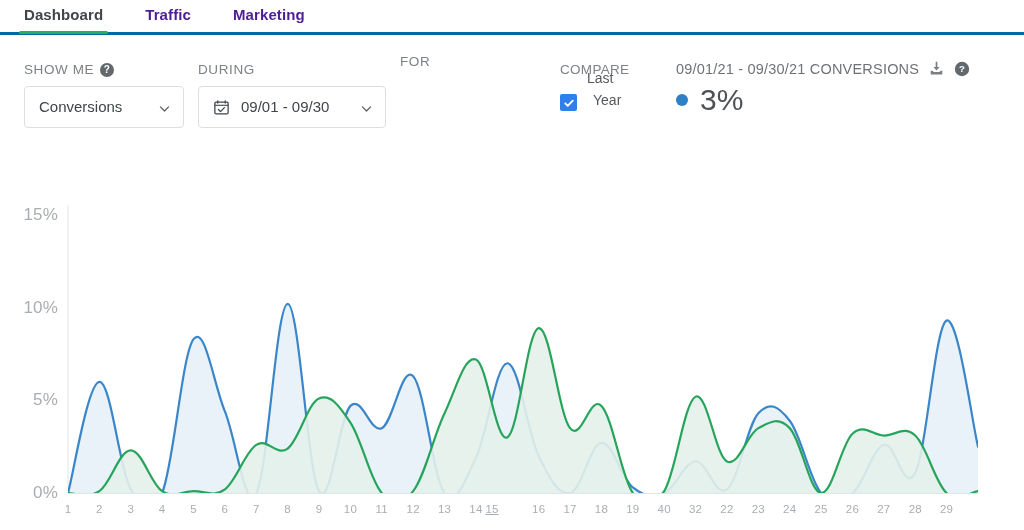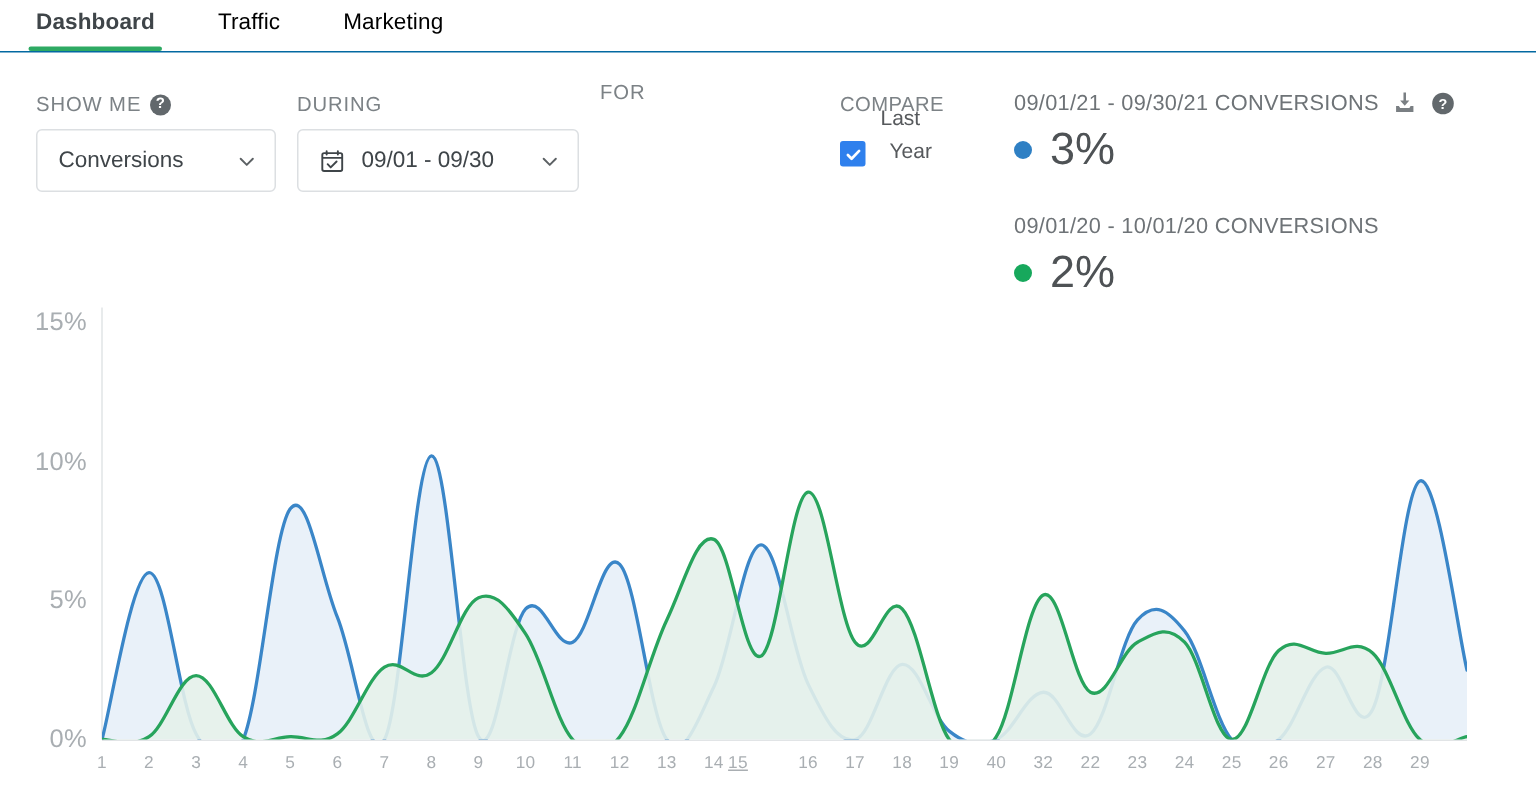--- a/index.html
+++ b/index.html
@@ -10,35 +10,35 @@
     background: #ffffff;
     font-family: "Liberation Sans", sans-serif;
     -webkit-font-smoothing: antialiased;
     overflow: hidden;
   }
   .app { position: relative; width: 1024px; height: 530px; background:#fff; }
 
   
   .tabbar {
     position: absolute; left: 0; top: 0; width: 1024px; height: 35px;
-    border-bottom: 1px solid #0369a1;
+    border-bottom: 3px solid #0369a1;
     display: flex; align-items: flex-start; padding-left: 22px;
   }
   .tab {
     position: relative;
     font-size: 15px; font-weight: bold; color: #3f4549;
     padding: 6px 2px 10px 2px; margin-right: 38px;
     cursor: pointer; letter-spacing: .1px;
     background: none; border: none; font-family: inherit;
   }
   .tab .underline {
     position: absolute; left: -3px; right: -3px; bottom: -1px;
     height: 3px; border-radius: 2px; background: #2eaa63;
   }
-  .tab.inactive { color: #000000; font-weight: normal; }
+  .tab.inactive { color: #4c1d95; font-weight: bold; }
 
   
   .controls { position: absolute; left: 0; top: 36px; width: 1024px; height: 110px; }
 
   .ctrl { position: absolute; }
   .ctrl-label {
     font-size: 13.5px; color: #7c8286; letter-spacing: .6px;
     display: flex; align-items: center; gap: 6px; white-space: nowrap;
   }
   .help-dot {
@@ -209,29 +209,20 @@
           <circle cx="10" cy="10" r="9" fill="#62686c"></circle>
           <text x="10" y="14.3" font-size="12" font-weight="bold" fill="#fff" text-anchor="middle" font-family="Liberation Sans, sans-serif">?</text>
         </svg>
       </span>
     </div>
     <div class="legend-value">
       <span class="dot" style="background:#2f80c4"></span>
       <span class="legend-pct">3%</span>
     </div>
 
-    <div class="legend-block-2">
-      <div class="legend-head">
-        <span>09/01/20 - 10/01/20 CONVERSIONS</span>
-      </div>
-      <div class="legend-value">
-        <span class="dot" style="background:#17a85c"></span>
-        <span class="legend-pct">2%</span>
-      </div>
-    </div>
   </div>
 
   <div class="chart-wrap">
     <svg class="plot" id="plot-svg" viewBox="0 0 1024 340" preserveAspectRatio="none">
         <path d="M68 15 L68 303" class="axis-line" fill="none"></path>
         <path d="M68 303.5 L978 303.5" class="axis-line" fill="none"></path>
         <defs>
           <clipPath id="plotclip">
             <rect x="68" y="0" width="910" height="303"></rect>
           </clipPath>

